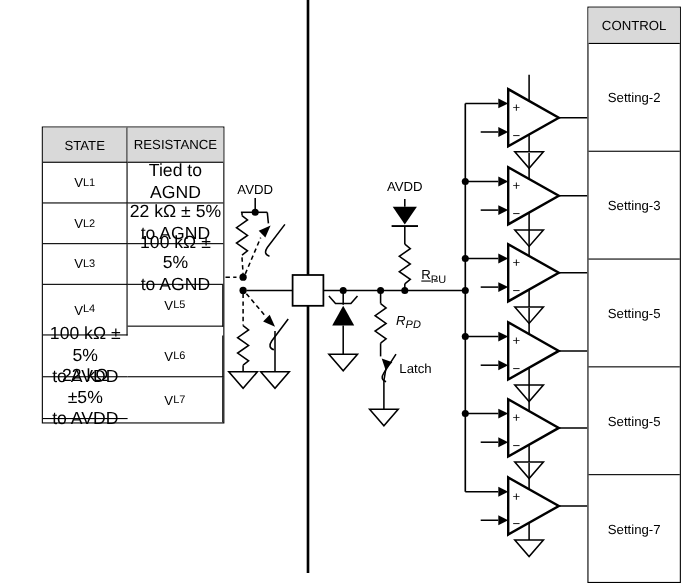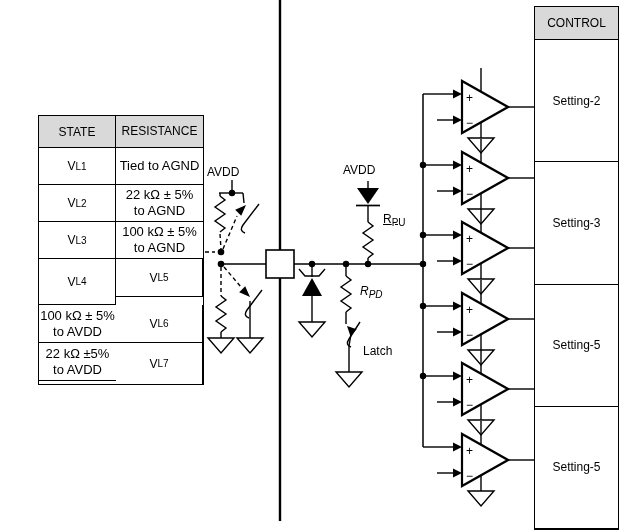--- a/index.html
+++ b/index.html
@@ -1,28 +1,28 @@
 <!DOCTYPE html>
 <html style="--c-line: #000000; --c-table-header-bg: #d9d9d9; --c-x-mark: #f04747; --c-background: #ffffff;"><head>
 <meta charset="utf-8">
 <style>
   html,body{margin:0;padding:0;background:#fff;}
   #stage{position:relative;width:621px;height:532px;background:var(--c-background,#fff);
          font-family:"Liberation Sans","DejaVu Sans",sans-serif;color:#000;overflow:hidden;}
   svg{position:absolute;left:0;top:0;}
   svg text{font-family:"Liberation Sans","DejaVu Sans",sans-serif;fill:#000;}
-  .lbl{position:absolute;font-size:12px;white-space:nowrap;text-align:left;}
+  .lbl{position:absolute;font-size:12px;white-space:nowrap;text-align:center;}
   .lbl sub,.scell sub{font-size:10px;}
   
   .stable{position:absolute;left:2px;top:115px;width:166px;display:grid;
           grid-template-columns:77px 1fr;border:1.6px solid #000;background:#fff;box-sizing:border-box;margin-left:36px;}
   .cell{display:flex;align-items:center;justify-content:center;border-bottom:1.2px solid #000;
         box-sizing:border-box;text-align:center;}
   .scell{border-right:1.2px solid #000;font-size:12px;}
-  .rcell{font-size:13px;line-height:1.22;white-space:pre-line;}
+  .rcell{font-size:16px;line-height:1.22;white-space:pre-line;}
   .thead{background:var(--c-table-header-bg,#d9d9d9);font-size:12px;}
   .h32{height:32px;} .h37{height:37px;} .h46{height:46px;} .h38{height:38px;} .h41{height:41px;}
   .lastrow{border-bottom:none;}
   
   .ctable{position:absolute;left:534px;top:6px;width:85px;height:524px;border:1.6px solid #000;
           display:flex;flex-direction:column;background:#fff;box-sizing:border-box;}
   .ctable .chead{height:32px;flex:none;border-bottom:1.4px solid #000;display:flex;
           align-items:center;justify-content:center;font-size:12px;background:var(--c-table-header-bg,#d9d9d9);}
   .crow{flex:1;border-bottom:1.2px solid #000;display:flex;align-items:center;justify-content:center;
         font-size:12px;}
@@ -133,23 +133,23 @@
     <use href="#comp" transform="translate(462,107)"></use>
     <use href="#comp" transform="translate(462,178)"></use>
     <use href="#comp" transform="translate(462,248)"></use>
     <use href="#comp" transform="translate(462,319)"></use>
     <use href="#comp" transform="translate(462,389)"></use>
     <use href="#comp" transform="translate(462,460)"></use>
   </svg>
 
   <div class="lbl" style="left:207px;top:165px;width:50px;">AVDD</div>
   <div class="lbl" style="left:343px;top:163px;width:50px;">AVDD</div>
-  <div class="lbl" style="left:383px;top:212px;text-decoration:underline;"><span>R</span><sub>PU</sub></div>
+  <div class="lbl" style="left:383px;top:243px;text-decoration:underline;"><span>R</span><sub>PU</sub></div>
   <div class="lbl" style="left:360px;top:284px;font-style:italic;"><span>R</span><sub>PD</sub></div>
-  <div class="lbl" style="left:363px;top:344px;">Latch</div>
+  <div class="lbl" style="left:363px;top:328px;">Latch</div>
 
   <div class="stable">
     <div class="cell scell thead h32">STATE</div>
     <div class="cell rcell thead h32">RESISTANCE</div>
 
     <div class="cell scell h37">
         <span>V</span>
         <sub>L1</sub>
       </div>
     <div class="cell rcell h37">Tied to AGND</div>
@@ -192,15 +192,16 @@
         <sub>L7</sub>
       </div>
   </div>
 
   <div class="ctable">
     <div class="chead">CONTROL</div>
     <div class="crow">Setting-2</div>
     <div class="crow">Setting-3</div>
     <div class="crow">Setting-5</div>
     <div class="crow">Setting-5</div>
+    <div class="crow lastrow">Setting-7</div>
   </div>
 
 </div>
 
 </body></html>

